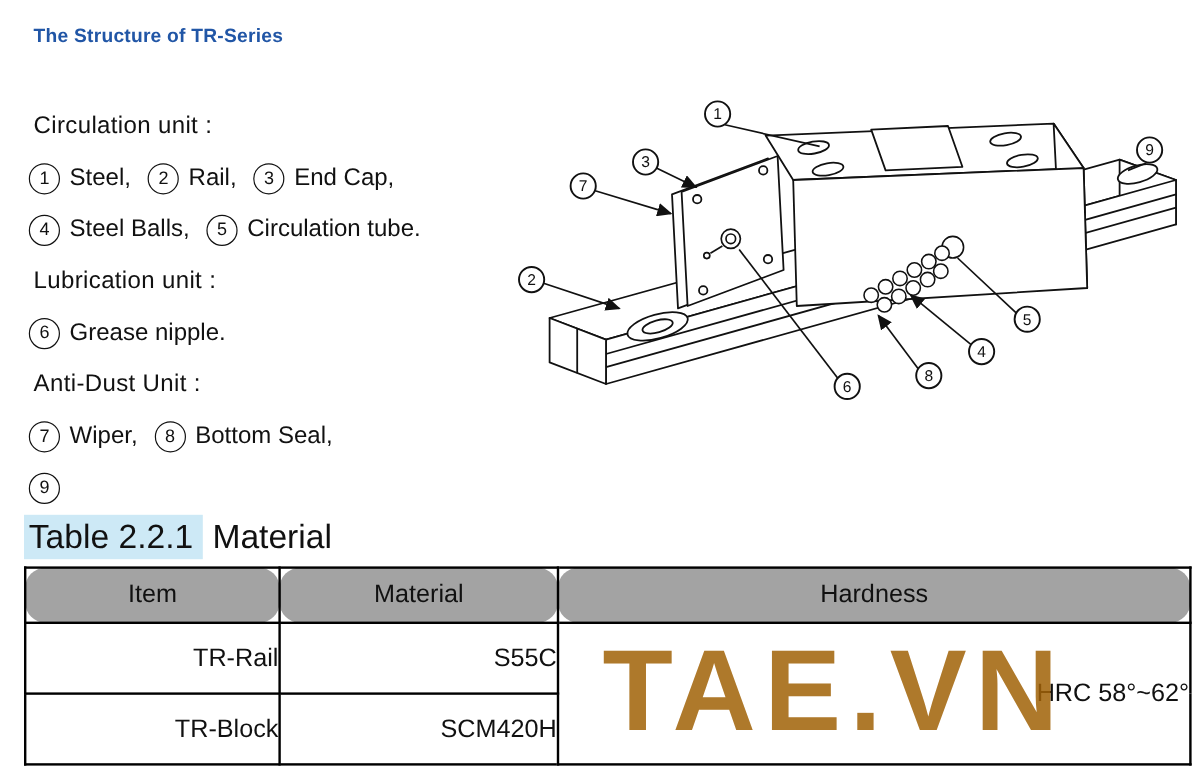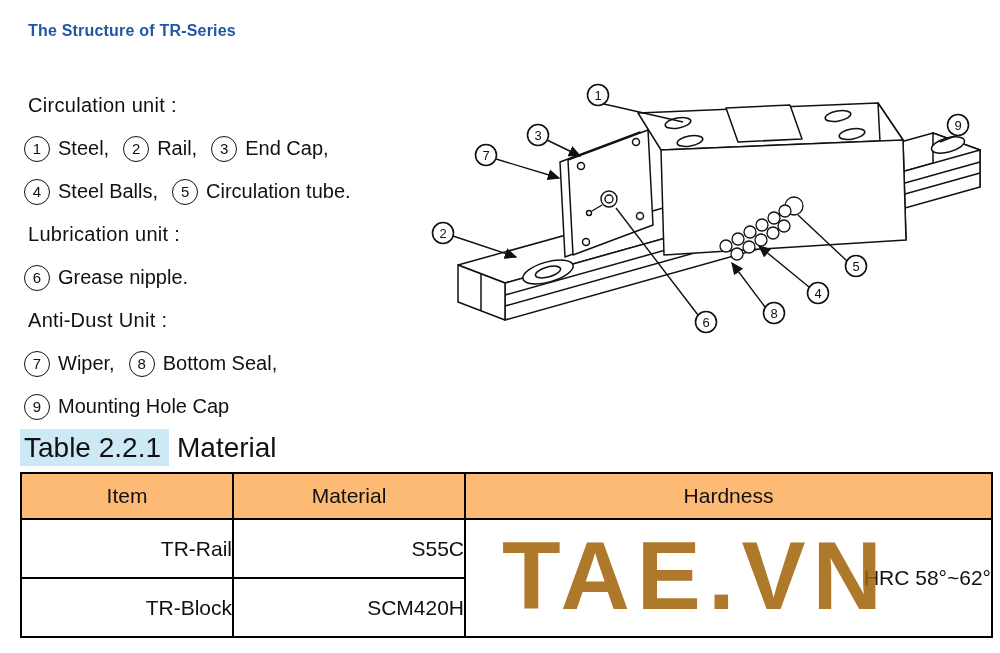--- a/index.html
+++ b/index.html
@@ -28,21 +28,21 @@
   
   .table-caption{position:absolute;left:20px;top:432px;font-size:28px;}
   .caption-tag{background:#cde9f6;padding:3px 8px 3px 4px;}
   .caption-label{margin-left:8px;}
   
   table.material{
     position:absolute;left:20px;top:472px;border-collapse:collapse;
     font-size:21px;text-align:center;table-layout:fixed;
   }
   table.material th,table.material td{border:2px solid #000;padding:0;font-weight:400;}
-  table.material th{background:#fdba74;height:44px;}
+  table.material th{background:#a3a3a3;height:44px;border-radius:17px;}
   table.material td{height:57px;text-align:right;}
   .col-item{width:210px;}.col-mat{width:230px;}.col-hard{width:525px;}
   
   .watermark{
     position:absolute;left:502px;top:528px;z-index:5;pointer-events:none;
     font-size:96px;font-weight:700;letter-spacing:7px;color:#a16207;opacity:.85;
     font-family:"Liberation Sans","DejaVu Sans",sans-serif;line-height:1;
   }
 </style>
 </head>
@@ -75,21 +75,20 @@
       </div>
       <div class="line heading">Anti-Dust Unit  :</div>
       <div class="line items">
         <span class="badge">7</span>
         <span class="part-text">Wiper,</span>
         <span class="badge">8</span>
         <span class="part-text">Bottom Seal,</span>
       </div>
       <div class="line items">
         <span class="badge">9</span>
-        <span class="part-text">Mounting Hole Cap</span>
       </div>
     </div>
 
   <div class="diagram">
     <svg width="565" height="335" viewBox="0 0 565 335">
       <defs>
         <marker id="arrow" markerWidth="10" markerHeight="8" refX="8" refY="4" orient="auto">
           <path d="M0,0 L9,4 L0,8 Z" fill="#111"></path>
         </marker>
       </defs>

